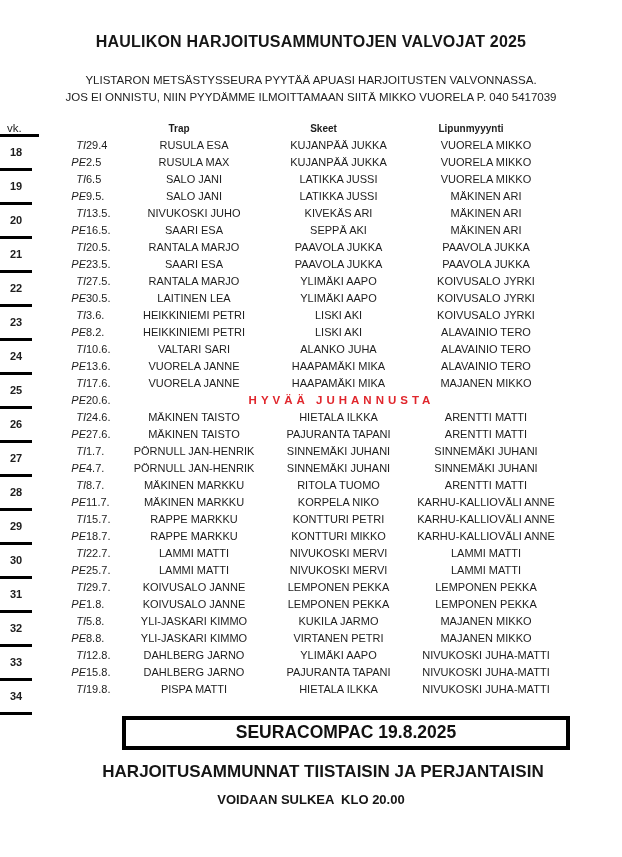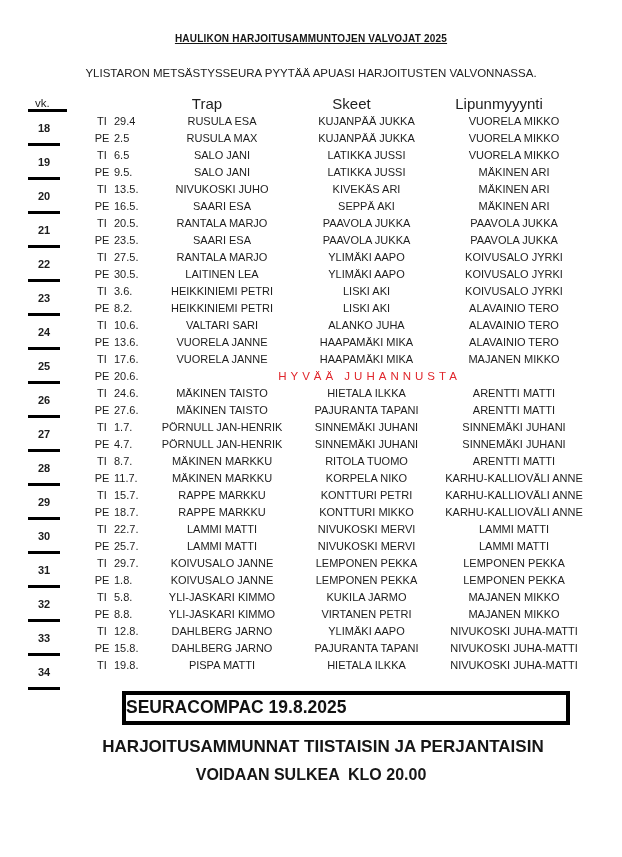--- a/index.html
+++ b/index.html
@@ -4,76 +4,77 @@
 <style>
   html,body{margin:0;padding:0;}
   body{
     width:622px;height:857px;background:#ffffff;overflow:hidden;
     font-family:"Liberation Sans",sans-serif;color:#1d1d1d;
     -webkit-font-smoothing:antialiased;
   }
   .page{width:622px;height:857px;position:relative;}
 
   .doc-title{
-    margin-top:33px;text-align:center;font-size:10px;font-weight:700;
-    letter-spacing:.2px;color:#161616;text-decoration:underline;
+    margin-top:33px;text-align:center;font-size:16px;font-weight:700;
+    letter-spacing:.2px;color:#161616;
   }
   .intro{margin-top:21px;text-align:center;font-size:11.5px;line-height:17.3px;color:#222;}
 
-  .schedule{margin-left:28px;margin-top:13px;width:566px;}
+  .schedule{margin-top:13px;width:566px;}
 
   .hdr-group,.week-group{display:flex;align-items:stretch;}
   .vk-hdr,.vk-cell{
     width:32px;flex:0 0 32px;margin-right:6px;
     border-bottom:3px solid #000;
     display:flex;align-items:center;
   }
   .vk-hdr{justify-content:flex-start;padding-left:7px;font-size:11.5px;font-weight:400;height:14px;align-items:flex-end;}
   .vk-cell{justify-content:center;font-size:11px;font-weight:700;}
 
   .hdr-row,.row{
     display:grid;
     grid-template-columns:26px 36px 144px 145px 150px;
     align-items:center;
   }
   .hdr-row{height:17px;flex:1;}
-  .hdr-row .hcell{font-weight:400;font-size:15px;text-align:center;}
+  .hdr-row .hcell{font-weight:700;font-size:10px;text-align:center;}
   .week-rows{flex:1;display:flex;flex-direction:column;}
   .week-group{min-height:34px;gap:22px;}
   .row{height:17px;font-size:11px;}
   .cell{white-space:nowrap;overflow:visible;}
-  .cell.day{text-align:center;padding-left:2px;}
+  .cell.day{text-align:right;padding-left:2px;font-style:italic;}
   .cell.date{text-align:left;}
   .cell.trap,.cell.skeet,.cell.tickets{text-align:center;}
   .cell.note{
-    grid-column:3/6;text-align:center;color:#e0262c;font-weight:400;
+    grid-column:3/6;text-align:center;color:#e0262c;font-weight:700;
     font-size:11.5px;letter-spacing:4px;
   }
 
   .banner{
     margin-left:122px;margin-top:1px;width:440px;
     border:4px solid #000;
-    text-align:left;font-size:17.5px;font-weight:700;
+    text-align:center;font-size:17.5px;font-weight:700;
     padding:2px 0 3px 0;color:#111;
   }
 
   .footer{margin-top:8px;text-align:center;font-weight:700;color:#161616;}
   .footer .f1{font-size:17px;line-height:27px;white-space:pre;margin-left:24px;}
   .footer .f2{font-size:19.5px;line-height:29px;white-space:pre;}
-  .footer .f3{font-size:16px;line-height:29px;white-space:pre;}
+  .footer .f3{font-size:13px;line-height:29px;white-space:pre;}
 </style>
 </head>
 <body>
 
 <div class="page">
 
   <div class="doc-title">HAULIKON HARJOITUSAMMUNTOJEN VALVOJAT 2025</div>
 
   <div class="intro">
     <div>YLISTARON METSÄSTYSSEURA PYYTÄÄ APUASI HARJOITUSTEN VALVONNASSA.</div>
+    <div>JOS EI ONNISTU, NIIN PYYDÄMME ILMOITTAMAAN SIITÄ MIKKO VUORELA P. 040 5417039</div>
   </div>
 
   <div class="schedule">
     <div class="hdr-group">
       <div class="vk-hdr">vk.</div>
       <div class="hdr-row">
         <div class="hcell"></div>
         <div class="hcell"></div>
         <div class="hcell">Trap</div>
         <div class="hcell">Skeet</div>

